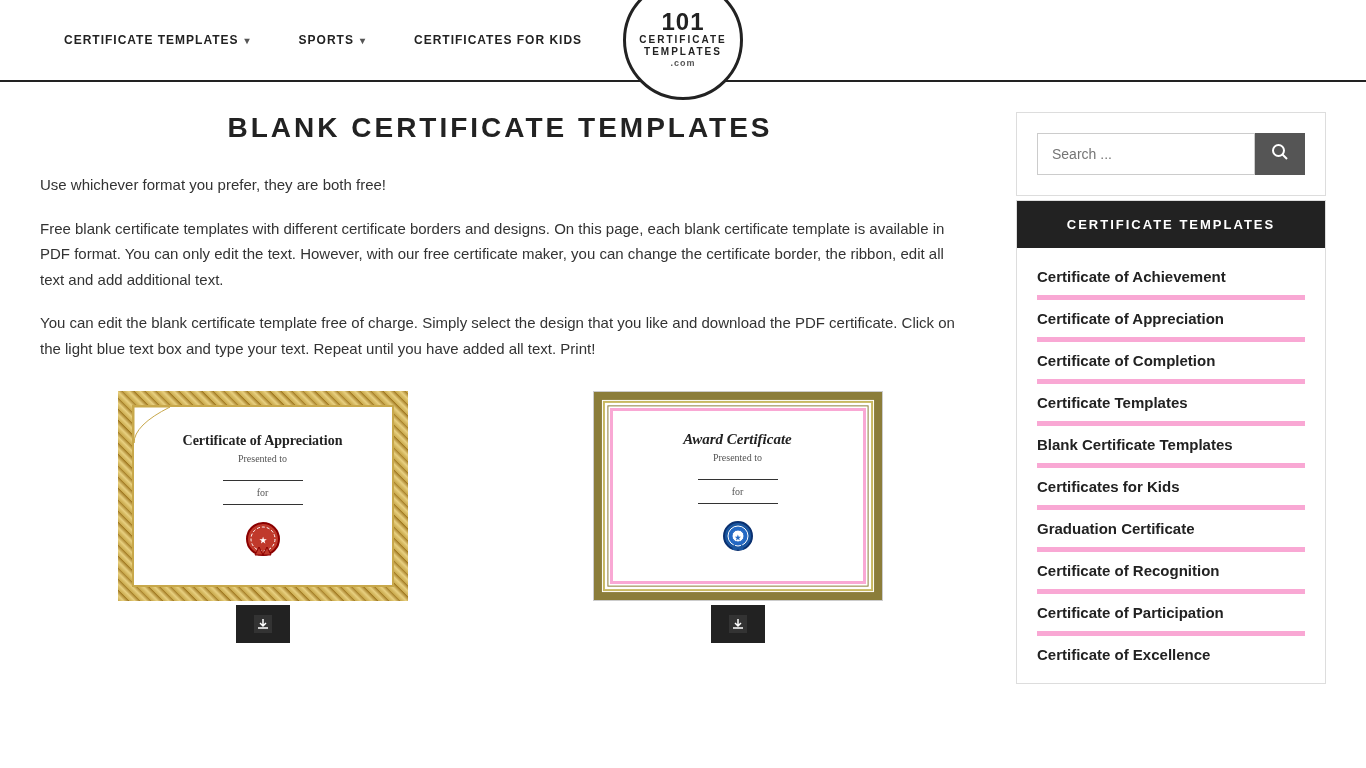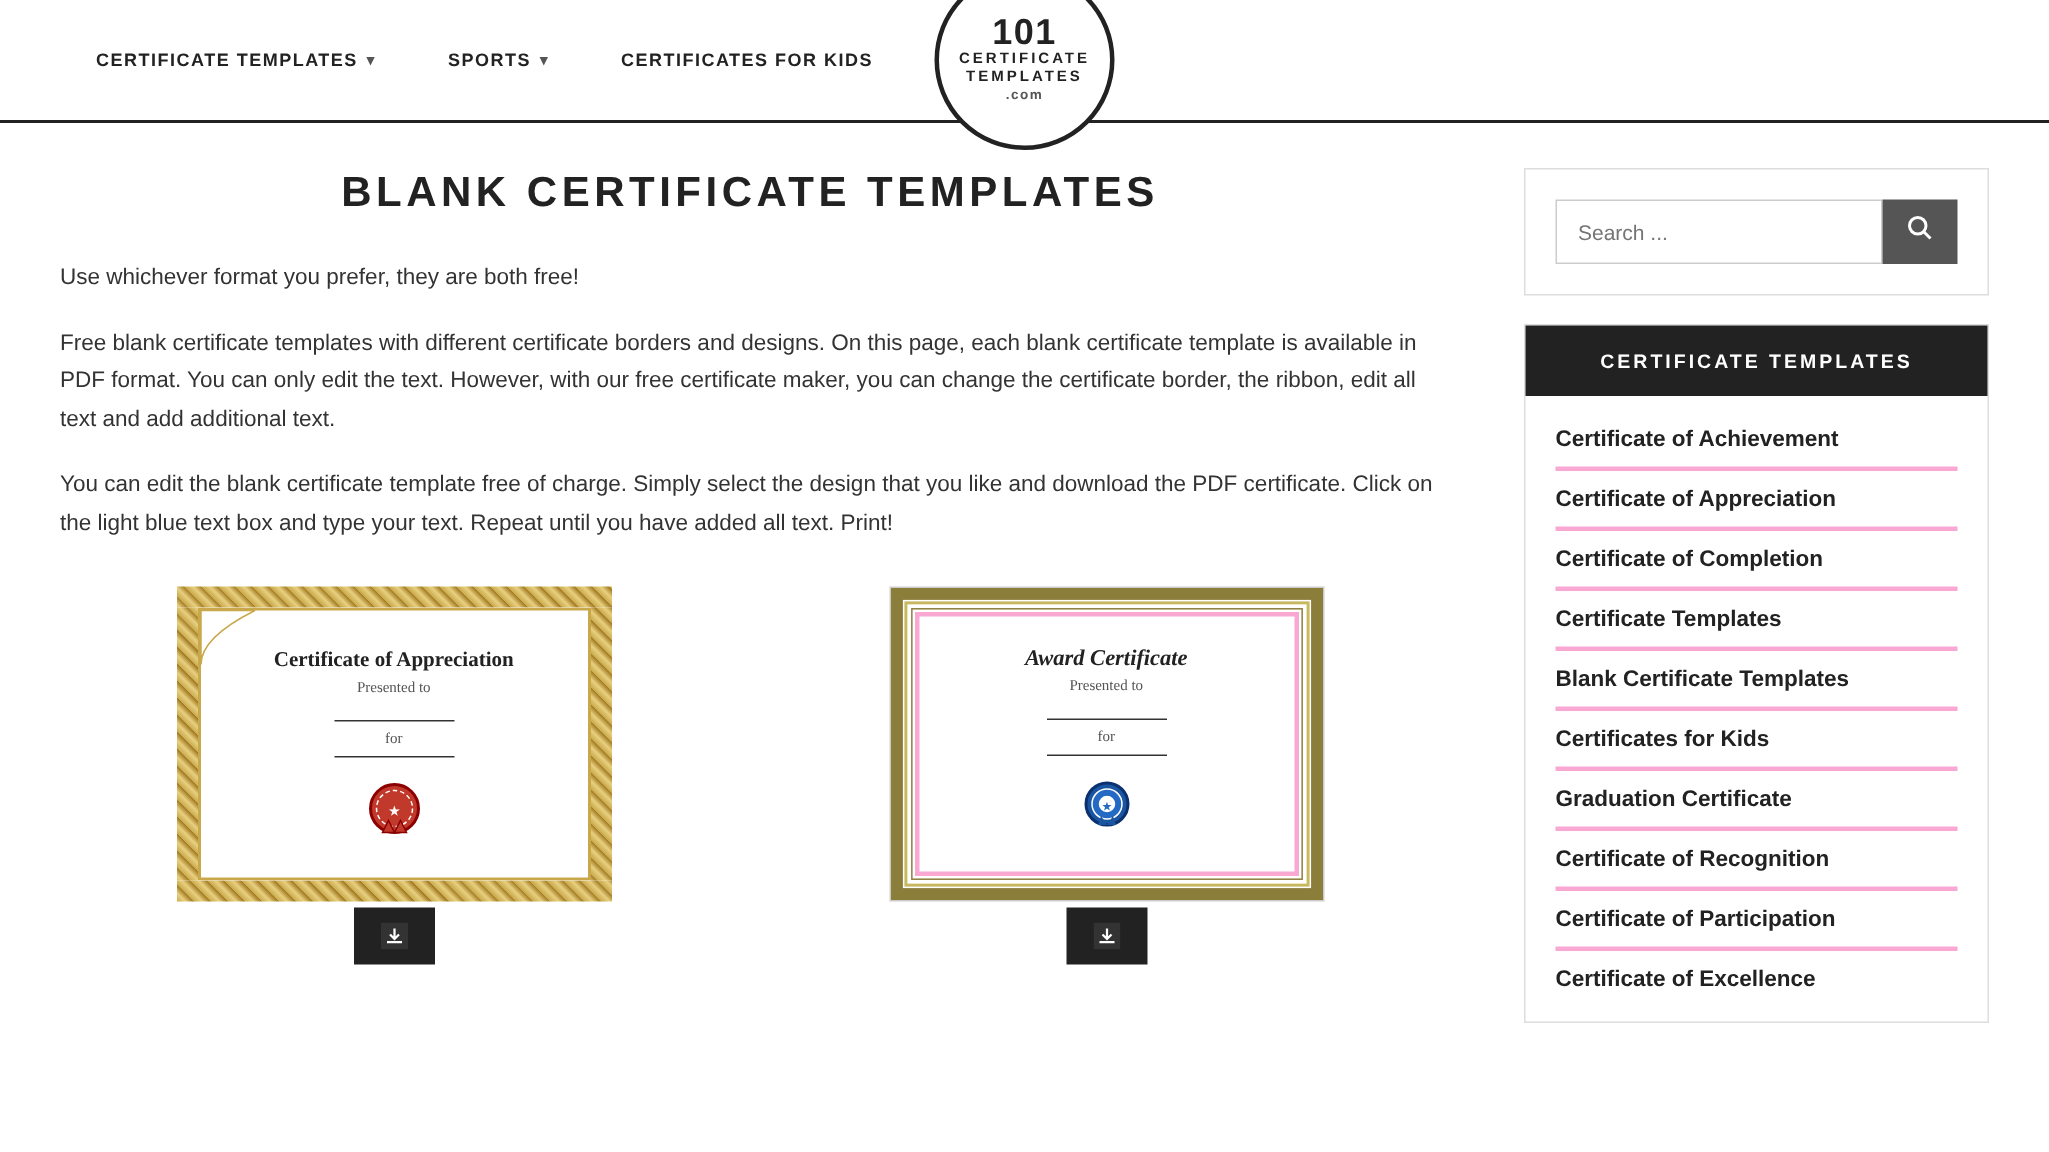--- a/index.html
+++ b/index.html
@@ -231,21 +231,21 @@
     }
 
     
     .sidebar {
       width: 310px;
       flex-shrink: 0;
     }
     .search-box {
       border: 1px solid #ddd;
       padding: 20px;
-      margin-bottom: 19px;
+      margin-bottom: 4px;
       display: flex;
       gap: 0;
     }
     .search-input {
       flex: 1;
       border: 1px solid #ccc;
       padding: 10px 14px;
       font-size: 14px;
       font-family: Arial, sans-serif;
       outline: none;
@@ -278,21 +278,21 @@
       padding: 10px 20px;
     }
     .sidebar-link {
       display: block;
       font-family: Arial, sans-serif;
       font-size: 15px;
       font-weight: 700;
       color: #222;
       text-decoration: none;
       padding: 10px 0;
-      border-bottom: 3px solid #f9a8d4;
+      border-bottom: 5px solid #f9a8d4;
       cursor: pointer;
     }
     .sidebar-link:last-child {
       border-bottom: none;
     }
 
     
     .seal-svg, .ribbon-svg {
       display: block;
     }

